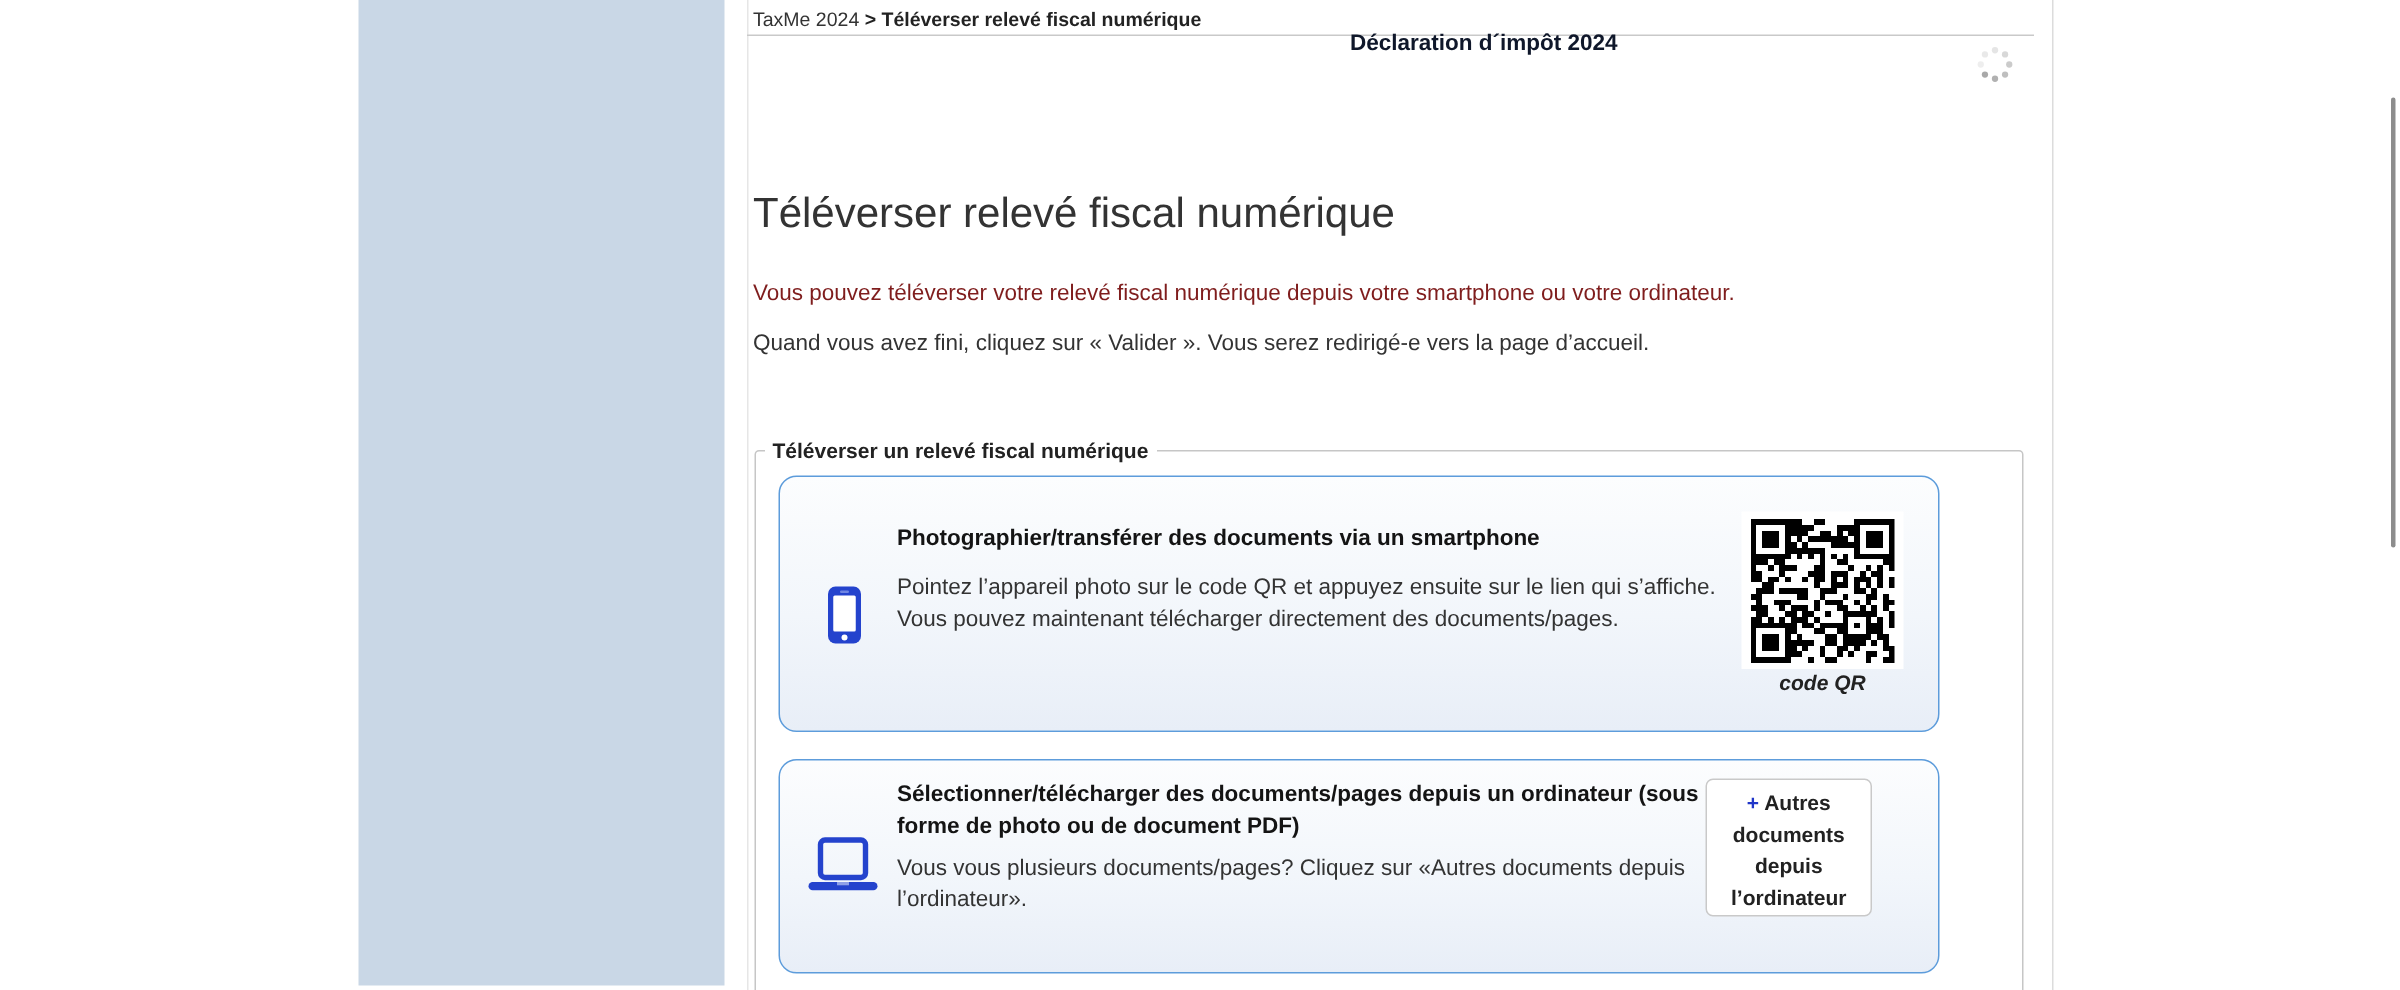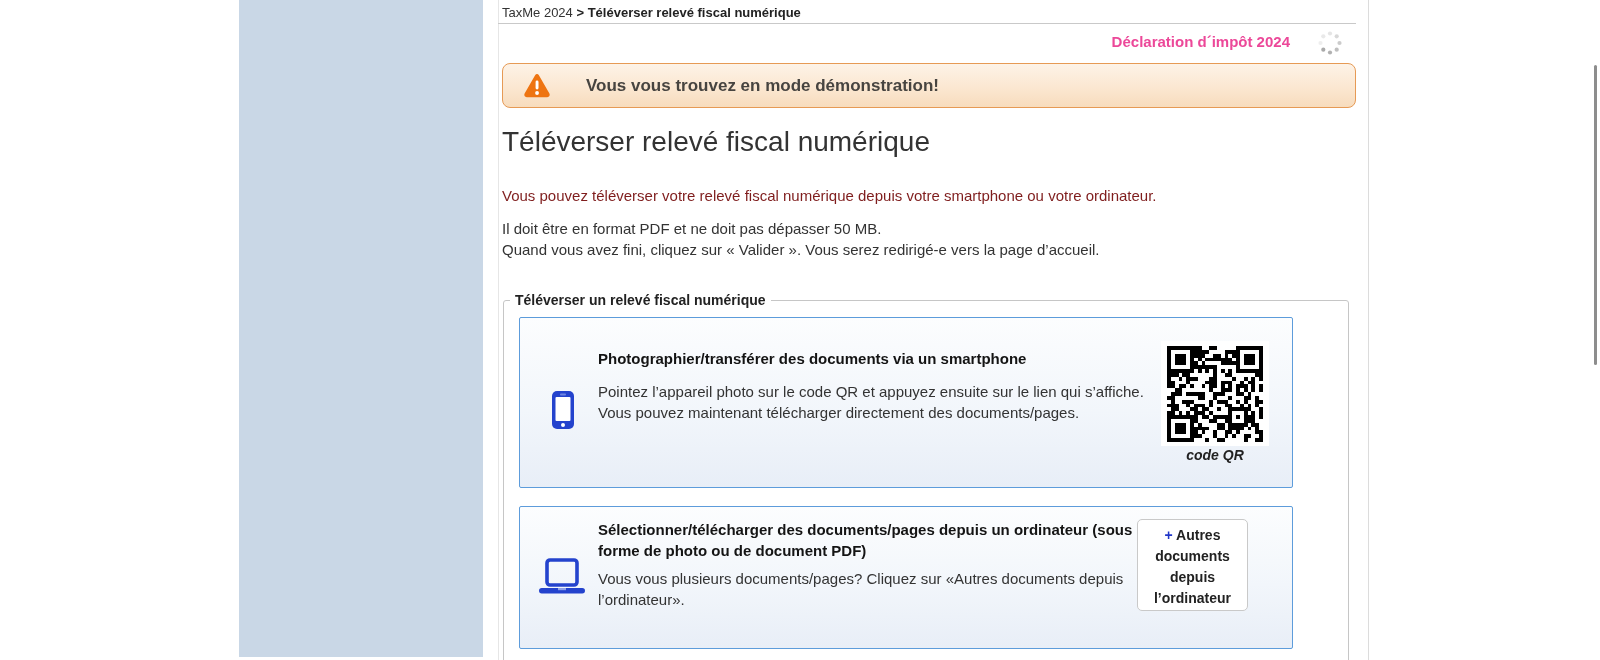--- a/index.html
+++ b/index.html
@@ -16,22 +16,22 @@
   
   .col-border-left  { left:498px;  top:0; width:1px; height:660px; background:#e6e6e6; }
   .col-border-right { left:1368px; top:0; width:1px; height:660px; background:#dcdcdc; }
 
   
   .breadcrumb { left:502px; top:5px; font-size:13px; color:#333; white-space:nowrap; }
   .breadcrumb .bold { font-weight:bold; color:#222; }
   .breadcrumb-rule { left:498px; top:23px; width:858px; height:1px; background:#c9c9c9; }
 
   
-  .decl-title { left:900px; top:33px; width:390px; text-align:right;
-                font-size:15px; font-weight:bold; color:#ec4899; }
+  .decl-title { left:900px; top:20px; width:390px; text-align:left;
+                font-size:15px; font-weight:bold; color:#0f172a; }
   .spinner { left:1317px; top:30px; width:26px; height:26px; }
 
   
   .banner { left:502px; top:63px; width:852px; height:43px;
             border:1px solid #e69a55; border-radius:8px;
             background:linear-gradient(180deg,#fdf3e7 0%,#fbe7d1 55%,#f7dcbd 100%);
             display:flex; align-items:center; }
   .banner-icon { margin-left:20px; width:28px; height:26px; flex:0 0 auto; }
   .banner-text { margin-left:35px; font-size:17px; font-weight:bold; color:#474440; }
 
@@ -41,21 +41,21 @@
   .p-notes { left:502px; top:218px; font-size:15px; color:#333; line-height:21px; }
   .p-notes span { display:block; }
 
   
   .upload-fieldset { left:503px; top:292px; width:844px; height:390px;
                      border:1px solid #c6c6c6; border-radius:3px; margin:0; padding:0; }
   .upload-fieldset legend { margin-left:6px; padding:0 5px; font-size:14px;
                             font-weight:bold; color:#222; }
 
   
-  .card { left:519px; width:772px; border:1px solid #5d9cdb; border-radius:2px;
+  .card { left:519px; width:772px; border:1px solid #5d9cdb; border-radius:12px;
           background:linear-gradient(180deg,#fcfdfe 0%,#f2f6fb 55%,#e8eef7 100%); }
   .card1 { top:317px; height:169px; }
   .card2 { top:506px; height:141px; }
   .card-heading { position:absolute; left:78px; font-size:15px; font-weight:bold;
                   color:#141414; line-height:21px; }
   .card-body { position:absolute; left:78px; font-size:15px; color:#333; line-height:21px; }
   .card-body span, .card-heading span { display:block; }
 
   .phone-icon  { position:absolute; left:31px; top:72px; width:24px; height:40px; }
   .laptop-icon { position:absolute; left:17px; top:51px; width:50px; height:38px; }
@@ -104,36 +104,25 @@
         <circle cx="22.5" cy="13" r="2.1" opacity="0.60"></circle>
         <circle cx="19.7" cy="19.7" r="2.1" opacity="0.75"></circle>
         <circle cx="13" cy="22.5" r="2.1" opacity="0.90"></circle>
         <circle cx="6.3" cy="19.7" r="2.1" opacity="1.00"></circle>
         <circle cx="3.5" cy="13" r="2.1" opacity="0.20"></circle>
         <circle cx="6.3" cy="6.3" r="2.1" opacity="0.25"></circle>
       </g>
     </svg>
   </div>
 
-  <div class="abs banner">
-    <span class="banner-icon">
-      <svg width="28" height="26" viewBox="0 0 28 26">
-        <path d="M12.1 2.2 L1.6 20.6 C0.7 22.2 1.8 24.2 3.7 24.2 L24.3 24.2 C26.2 24.2 27.3 22.2 26.4 20.6 L15.9 2.2 C15 0.6 13 0.6 12.1 2.2 Z" fill="#ee7411"></path>
-        <rect x="12.6" y="7.5" width="2.9" height="9" rx="1.45" fill="#ffffff"></rect>
-        <circle cx="14.05" cy="20" r="1.9" fill="#ffffff"></circle>
-      </svg>
-    </span>
-    <span class="banner-text">Vous vous trouvez en mode démonstration!</span>
-  </div>
 
   <h1 class="abs page-title" style="margin:0;">Téléverser relevé fiscal numérique</h1>
 
   <div class="abs p-intro">Vous pouvez téléverser votre relevé fiscal numérique depuis votre smartphone ou votre ordinateur.</div>
   <div class="abs p-notes">
-    <span>Il doit être en format PDF et ne doit pas dépasser 50 MB.</span>
     <span>Quand vous avez fini, cliquez sur « Valider ». Vous serez redirigé-e vers la page d’accueil.</span>
   </div>
 
   <fieldset class="abs upload-fieldset">
     <legend>Téléverser un relevé fiscal numérique</legend>
   </fieldset>
 
   <div class="abs card card1">
     <span class="phone-icon">
       <svg width="24" height="40" viewBox="0 0 24 40">

